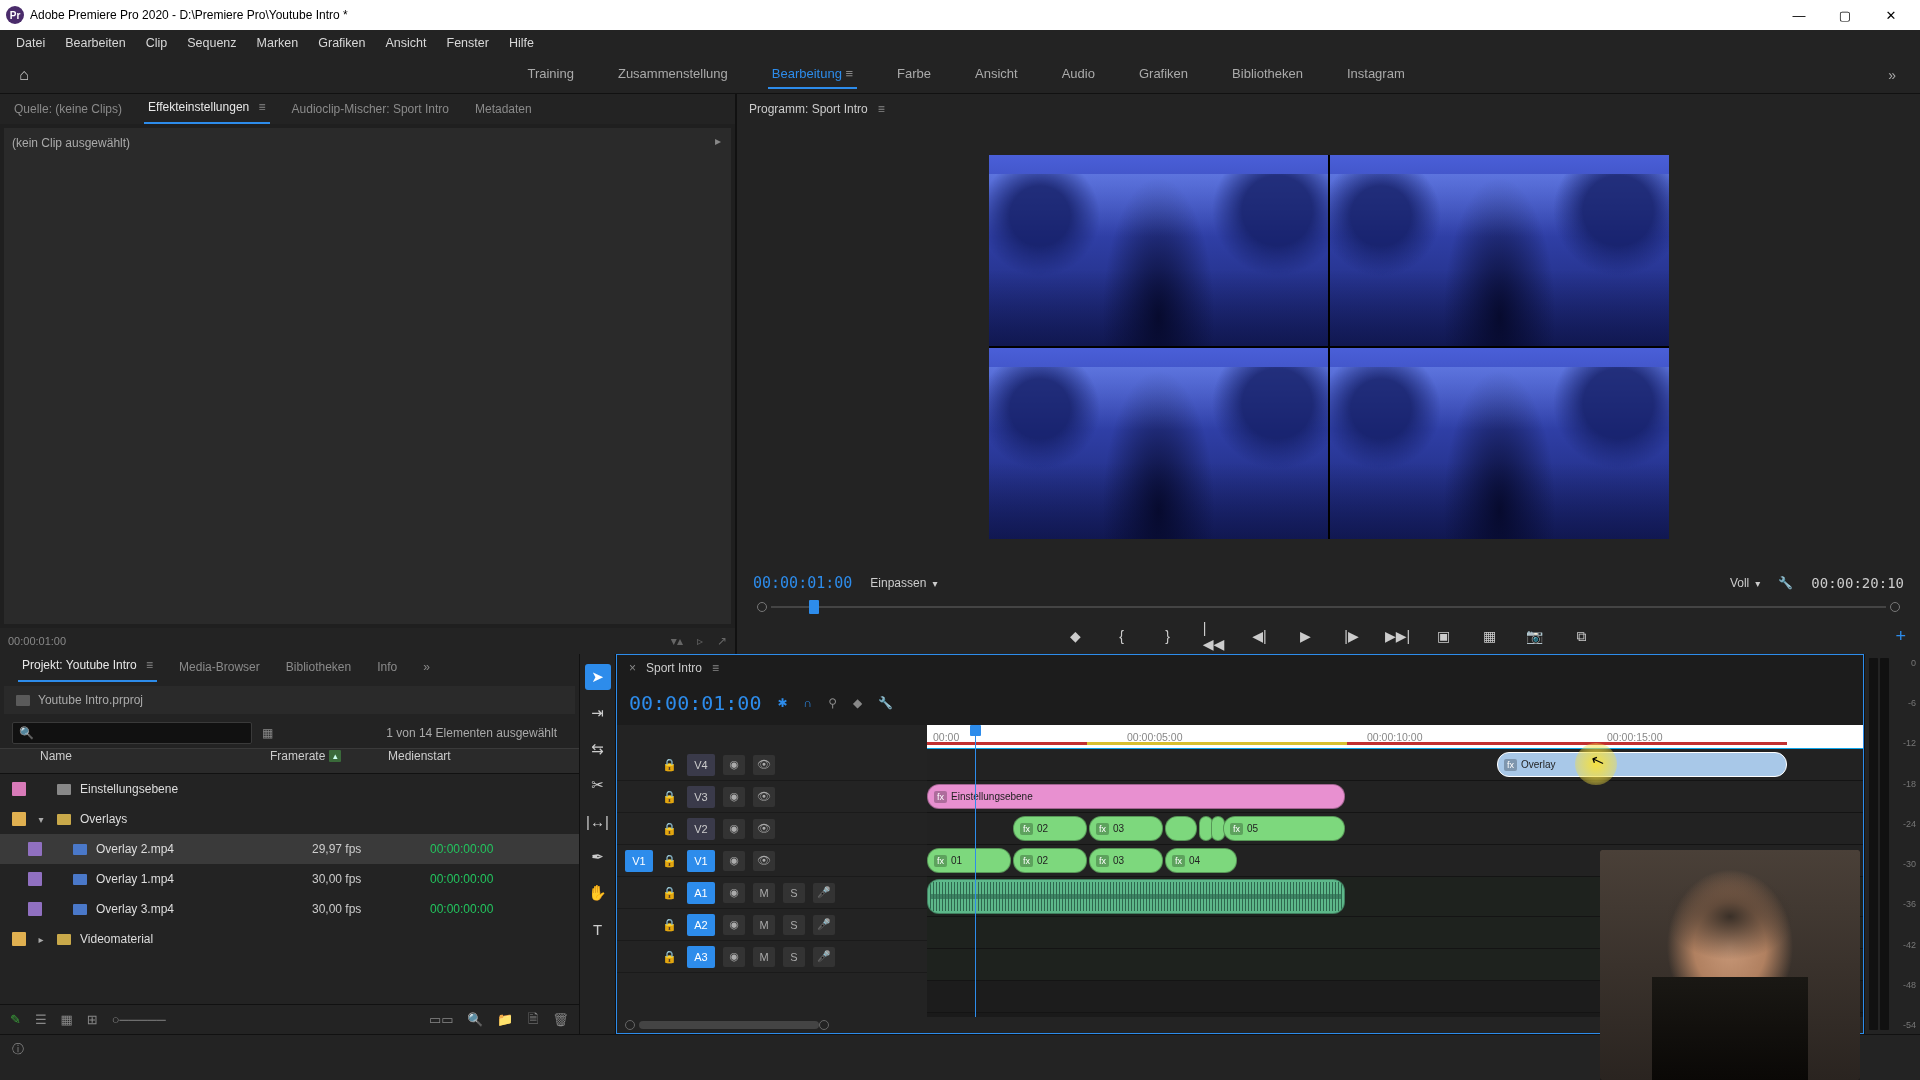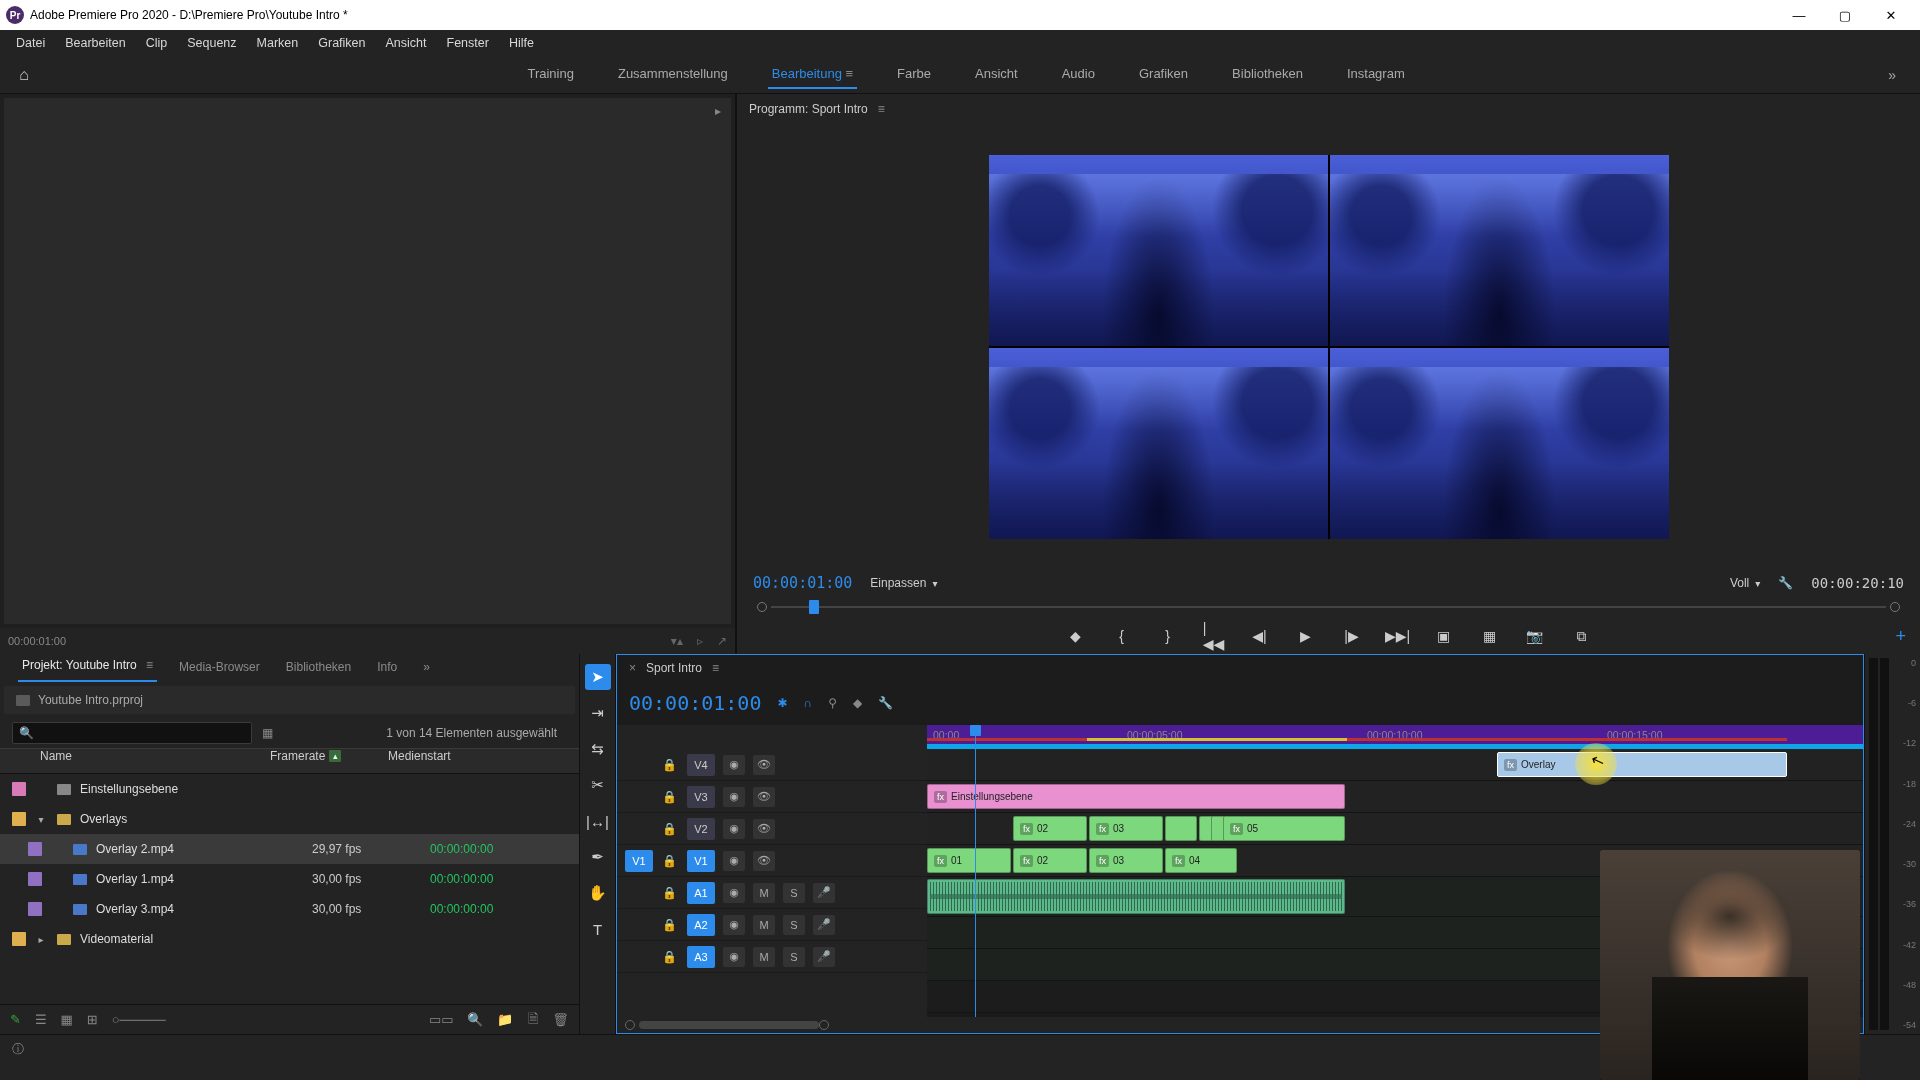--- a/index.html
+++ b/index.html
@@ -102,30 +102,30 @@
 .tl-body{flex:1;display:flex}
 .track-headers{width:310px;background:#232323;display:flex;flex-direction:column}
 .th-row{height:32px;display:flex;align-items:center;gap:8px;padding:0 8px;border-bottom:1px solid #1a1a1a}
 .th-row .srcbtn{width:28px;height:22px;background:#2d8ceb;color:#fff;font-size:11px;display:flex;align-items:center;justify-content:center;border-radius:2px}
 .th-row .lock{color:#888;font-size:12px;width:18px;text-align:center}
 .th-row .trkbtn{width:28px;height:22px;background:#3a3a4a;color:#ccc;font-size:11px;display:flex;align-items:center;justify-content:center;border-radius:2px}
 .th-row .trkbtn.blue{background:#2d8ceb;color:#fff}
 .th-row .sq{width:22px;height:20px;background:#333;color:#aaa;font-size:11px;display:flex;align-items:center;justify-content:center;border-radius:2px}
 .th-row.master{border-top:1px solid #444}
 .tracks-area{flex:1;position:relative;background:#1a1a1a;overflow:hidden}
-.ruler{height:24px;background:#4c1d95;display:flex;align-items:center;position:relative;border-bottom:5px solid #0ea5e9}
+.ruler{height:24px;background:#ffffff;display:flex;align-items:center;position:relative;border-bottom:1px solid #0ea5e9}
 .ruler .tick{position:absolute;color:#888;font-size:10.5px}
 .ruler .bar{position:absolute;left:0;right:12px;bottom:0;height:8px}
 .ruler .bar .red{position:absolute;height:3px;background:#c03030;top:2px}
 .ruler .bar .yel{position:absolute;height:3px;background:#d8c030;top:2px}
 .playhead{position:absolute;top:0;bottom:0;width:1px;background:#2d8ceb;z-index:5}
 .playhead::before{content:"";position:absolute;top:0;left:-5px;width:11px;height:11px;background:#2d8ceb;border-radius:1px}
 .trk{height:32px;position:relative;border-bottom:1px solid #141414;background:#222}
 .trk.audio{background:#1e221e}
-.clip{position:absolute;top:3px;bottom:3px;border-radius:2px;display:flex;align-items:center;padding:0 6px;font-size:10px;color:#222;overflow:hidden;gap:4px;border:1px solid rgba(0,0,0,.3)}
+.clip{position:absolute;top:3px;bottom:3px;border-radius:12px;display:flex;align-items:center;padding:0 6px;font-size:10px;color:#222;overflow:hidden;gap:4px;border:1px solid rgba(0,0,0,.3)}
 .clip .fx{background:rgba(0,0,0,.25);padding:1px 3px;border-radius:2px;font-size:9px;color:#fff}
 .clip.pink{background:#e890d0}
 .clip.green{background:#7dd87d}
 .clip.blue{background:#a8c8e8;border:1px solid #fff}
 .clip.audio{background:#5db88a}
 .clip.audio .wave{position:absolute;inset:2px;background:repeating-linear-gradient(90deg,#2a6048 0 1px,transparent 1px 3px),linear-gradient(180deg,transparent 40%,#3a8060 40%,#3a8060 60%,transparent 60%);opacity:.9}
 .cursor-highlight{position:absolute;width:42px;height:42px;background:radial-gradient(circle,#f5e040 0%,#f5e04080 60%,transparent 100%);border-radius:50%;pointer-events:none;z-index:10}
 .cursor-arrow{position:absolute;font-size:16px;color:#000;z-index:11;transform:rotate(-20deg)}
 .tl-hscroll{height:16px;background:#232323;display:flex;align-items:center;padding:0 8px}
 .tl-hscroll .sb{height:8px;background:#444;border-radius:4px;width:180px;margin-left:4px;position:relative}
@@ -179,21 +179,28 @@
       <div class="ws-item">Audio</div>
       <div class="ws-item">Grafiken</div>
       <div class="ws-item">Bibliotheken</div>
       <div class="ws-item">Instagram</div>
     </div>
   <div class="chev">»</div>
 </div>
 
 <div class="upper">
   <div class="left-panel">
+    <div class="panel-tabs">
+      <div class="ptab">Quelle: (keine Clips)</div>
+      <div class="ptab active"><span>Effekteinstellungen</span><span class="ham"> ≡</span></div>
+      <div class="ptab">Audioclip-Mischer: Sport Intro</div>
+      <div class="ptab">Metadaten</div>
+    </div>
     <div class="effect-body">
+      <div class="noclip">(kein Clip ausgewählt)</div>
       <div class="arrow">▸</div>
     </div>
     <div class="effect-footer">
       <span class="tc">00:00:01:00</span>
       <div class="ricons">
         <span>▾▴</span>
         <span>▹</span>
         <span>↗</span>
       </div>
     </div>

